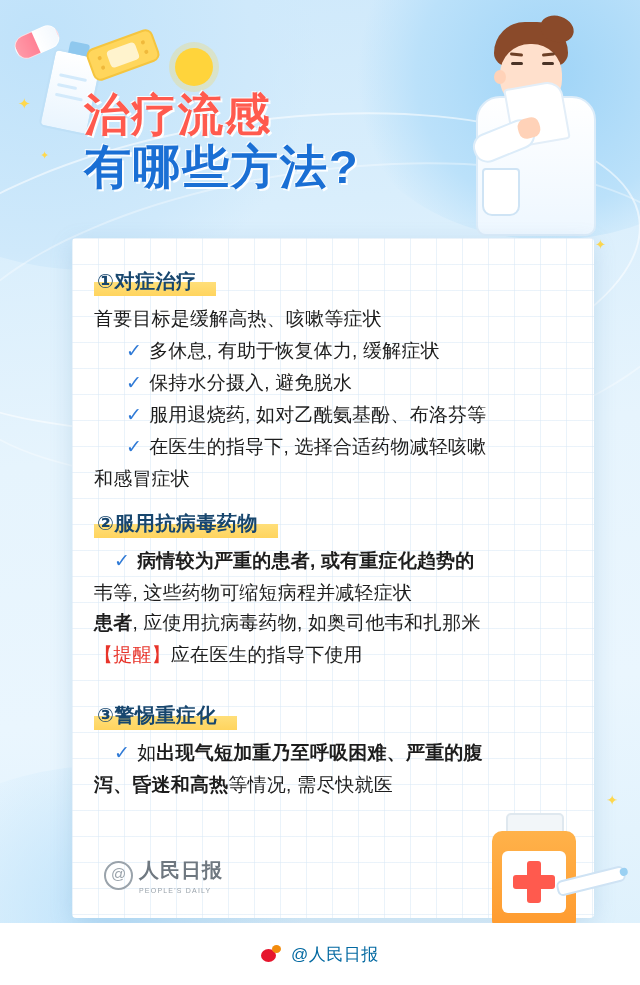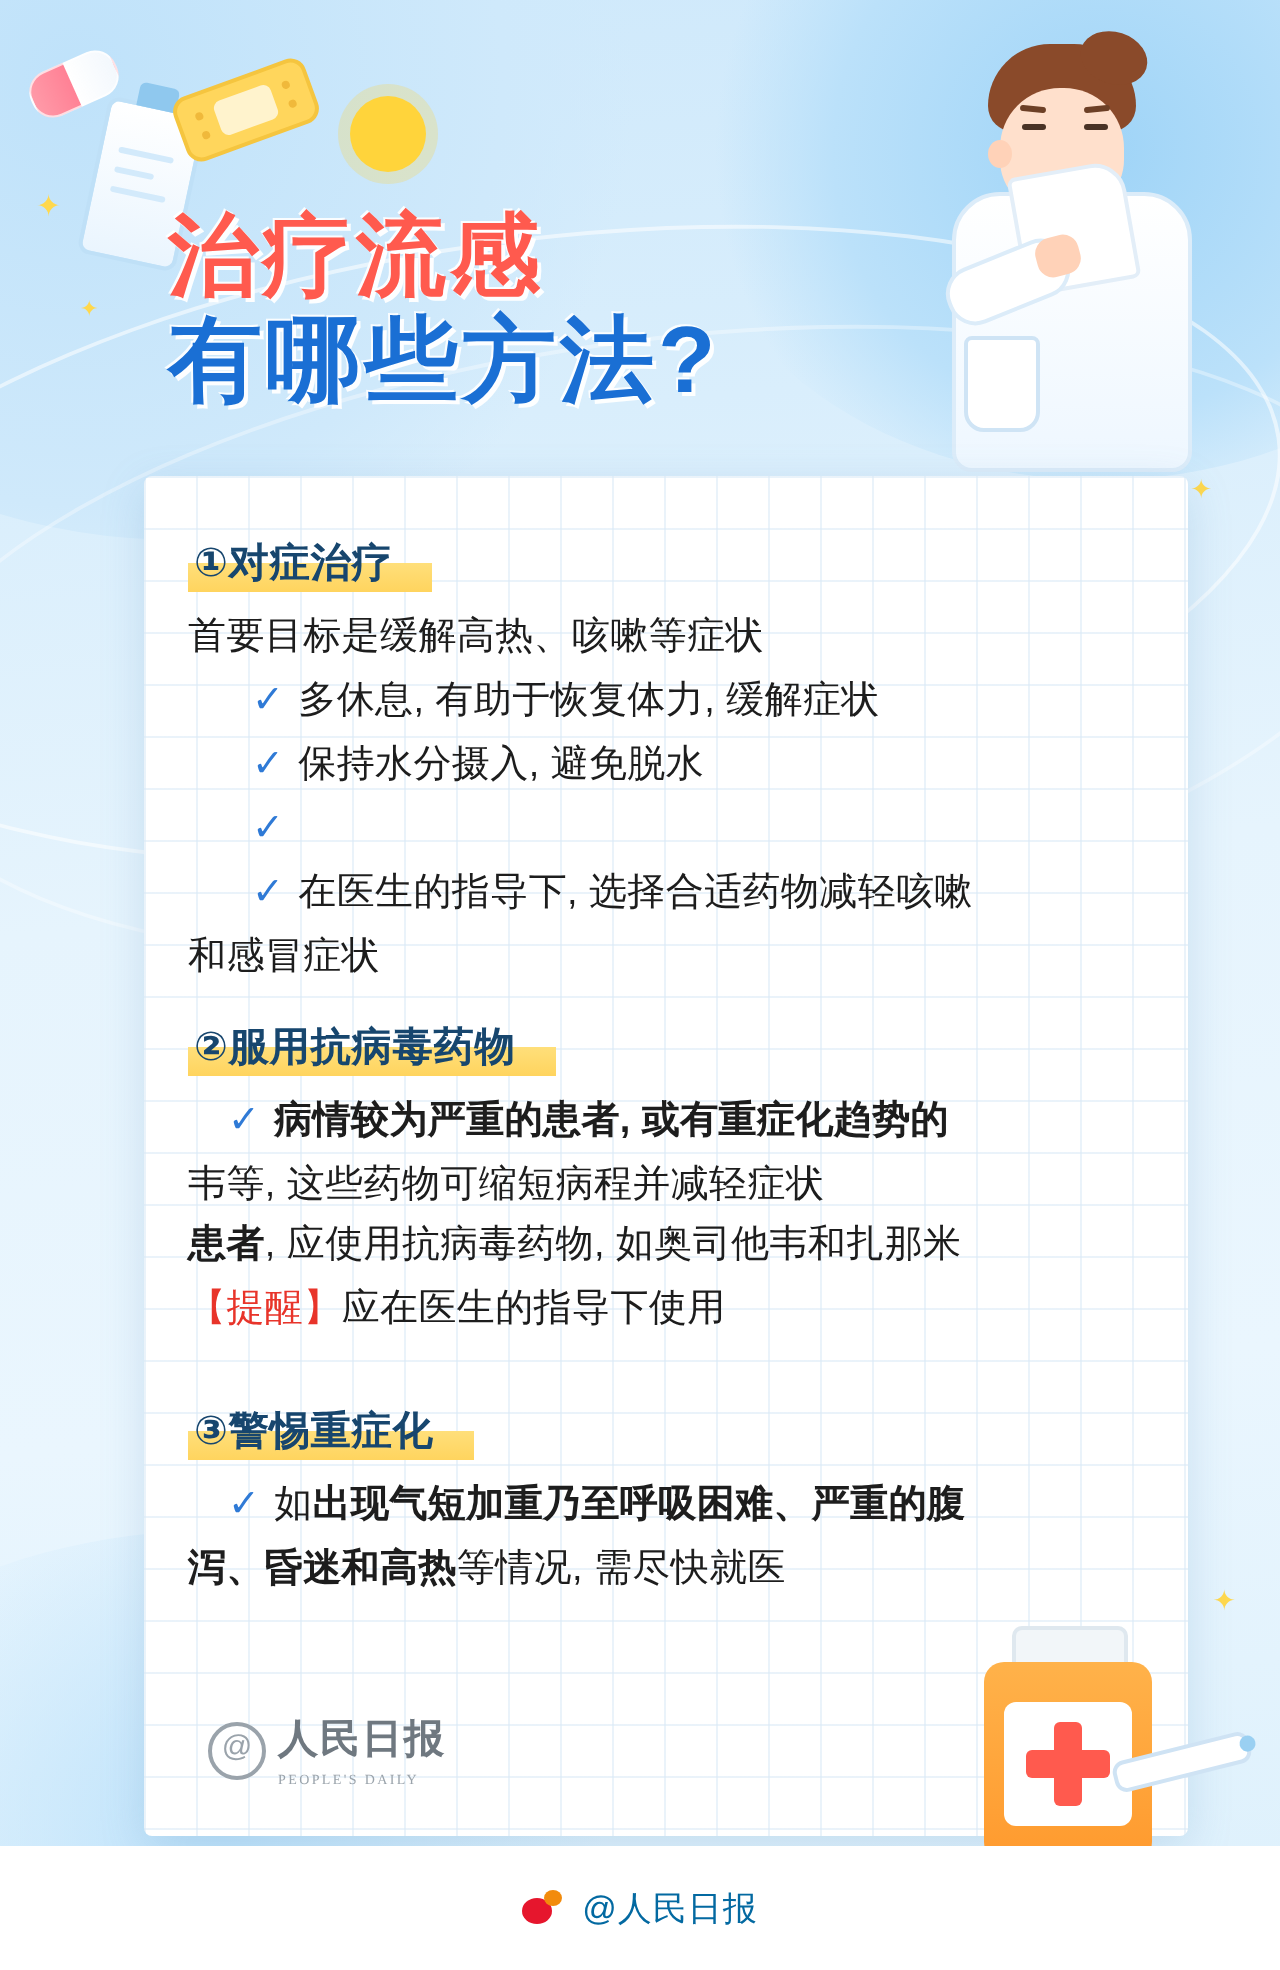--- a/index.html
+++ b/index.html
@@ -211,21 +211,21 @@
     position: absolute; left: 26px; top: 146px;
     width: 34px; height: 44px;
     background: #ffffff;
     border: 2px solid #cfe4f5;
     border-radius: 4px 4px 10px 10px;
   }
   
   .title-wrap {
     position: absolute;
     left: 84px;
-    top: 102px;
+    top: 89px;
     width: 480px;
   }
   .title-line {
     font-weight: bold;
     letter-spacing: 2px;
     line-height: 1.14;
   }
   .title-1 {
     font-size: 45px;
     color: #ff5a4e;
@@ -330,21 +330,21 @@
     font-weight: bold;
     color: #6f7880;
     letter-spacing: 1px;
   }
   .logo-en {
     font-size: 7px;
     color: #9aa3ab;
     letter-spacing: 1.2px;
     margin-top: 3px;
   }
-  .logo-text { display: flex; flex-direction: column; font-family: Liberation Serif, serif; }
+  .logo-text { display: flex; flex-direction: column; }
   
   .med {
     position: absolute;
     right: 52px;
     bottom: 52px;
     width: 108px;
     height: 120px;
   }
   .med-cap {
     position: absolute; left: 26px; top: 0;
@@ -492,20 +492,21 @@
         <div class="bullet">
           <span class="tick">✓</span>
           <span class="btext">多休息, 有助于恢复体力, 缓解症状</span>
         </div>
         <div class="bullet">
           <span class="tick">✓</span>
           <span class="btext">保持水分摄入, 避免脱水</span>
         </div>
         <div class="bullet">
           <span class="tick">✓</span>
+          <span class="btext">服用退烧药, 如对乙酰氨基酚、布洛芬等</span>
         </div>
         <div class="bullet">
           <span class="tick">✓</span>
           <span class="btext">在医生的指导下, 选择合适药物减轻咳嗽</span>
         </div>
       </div>
       <p class="cont-line">和感冒症状</p>
     </div>
 
     <div class="section">

